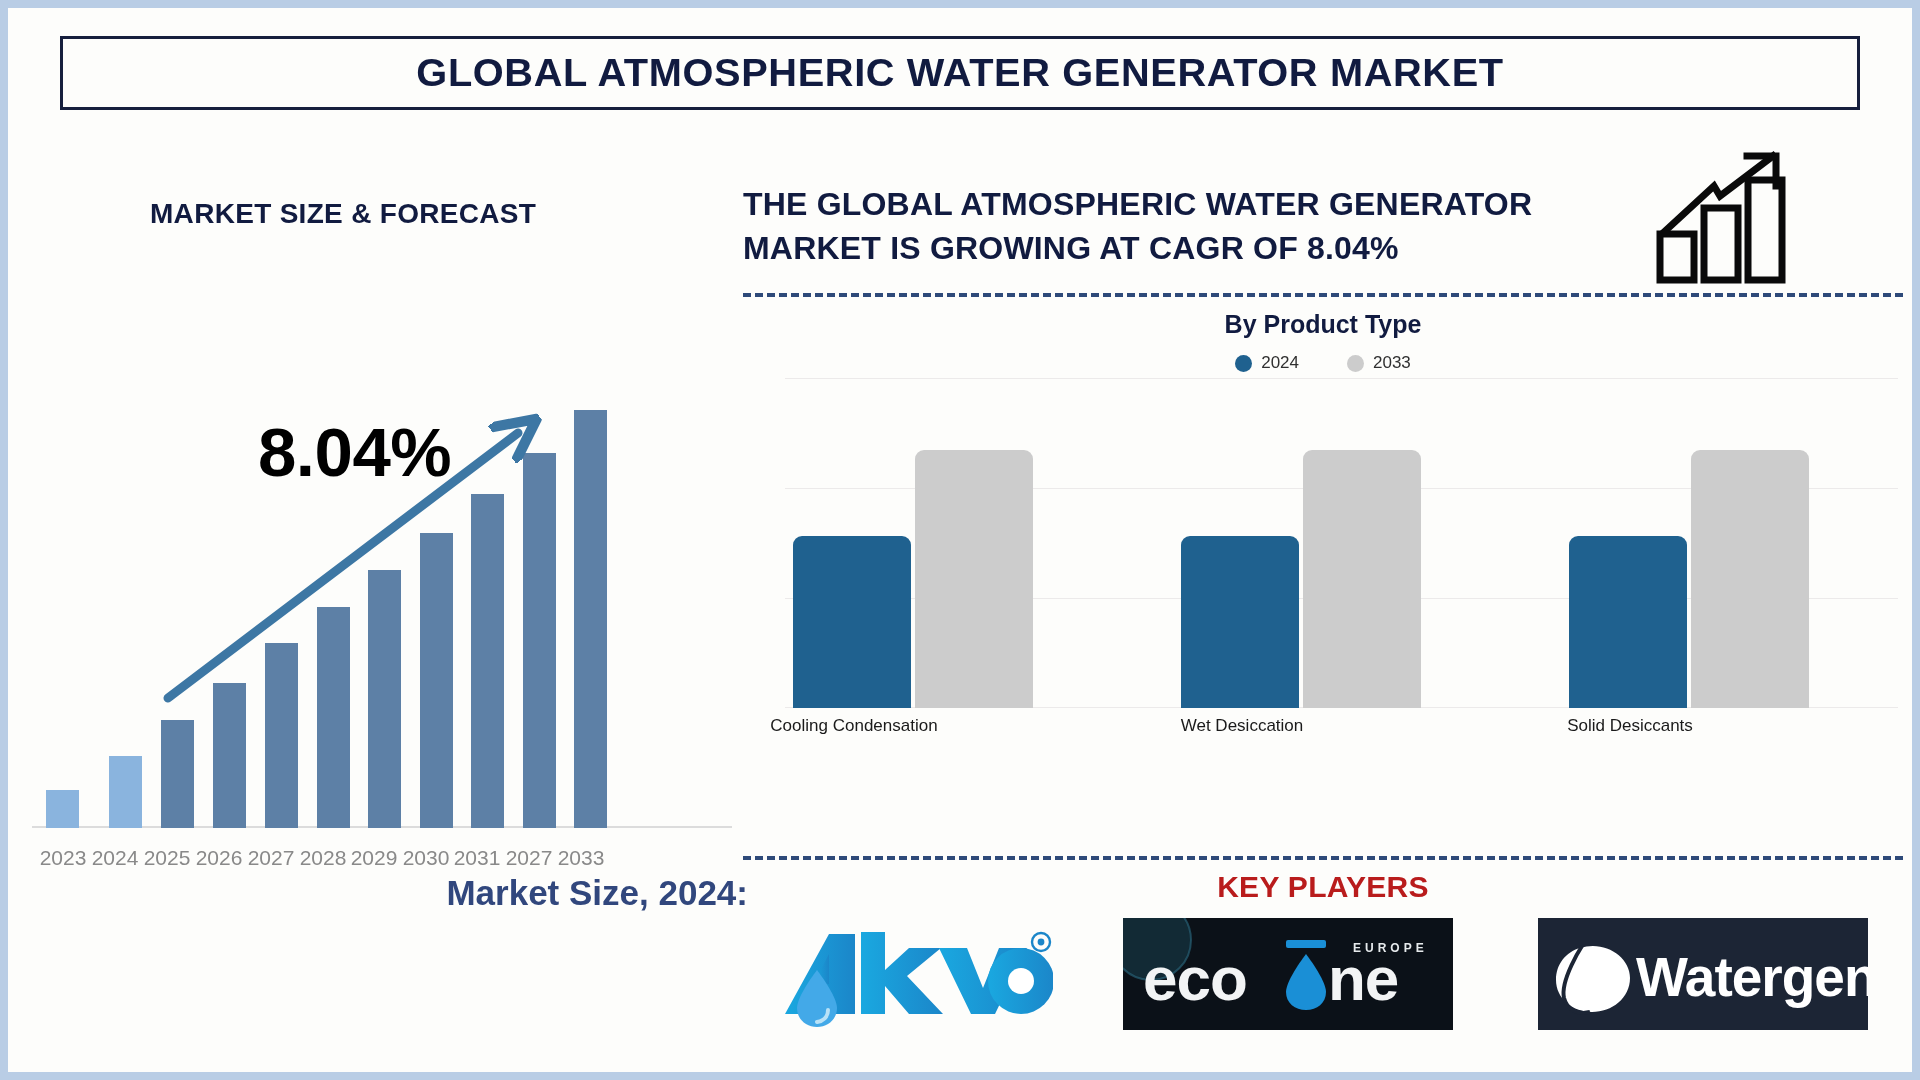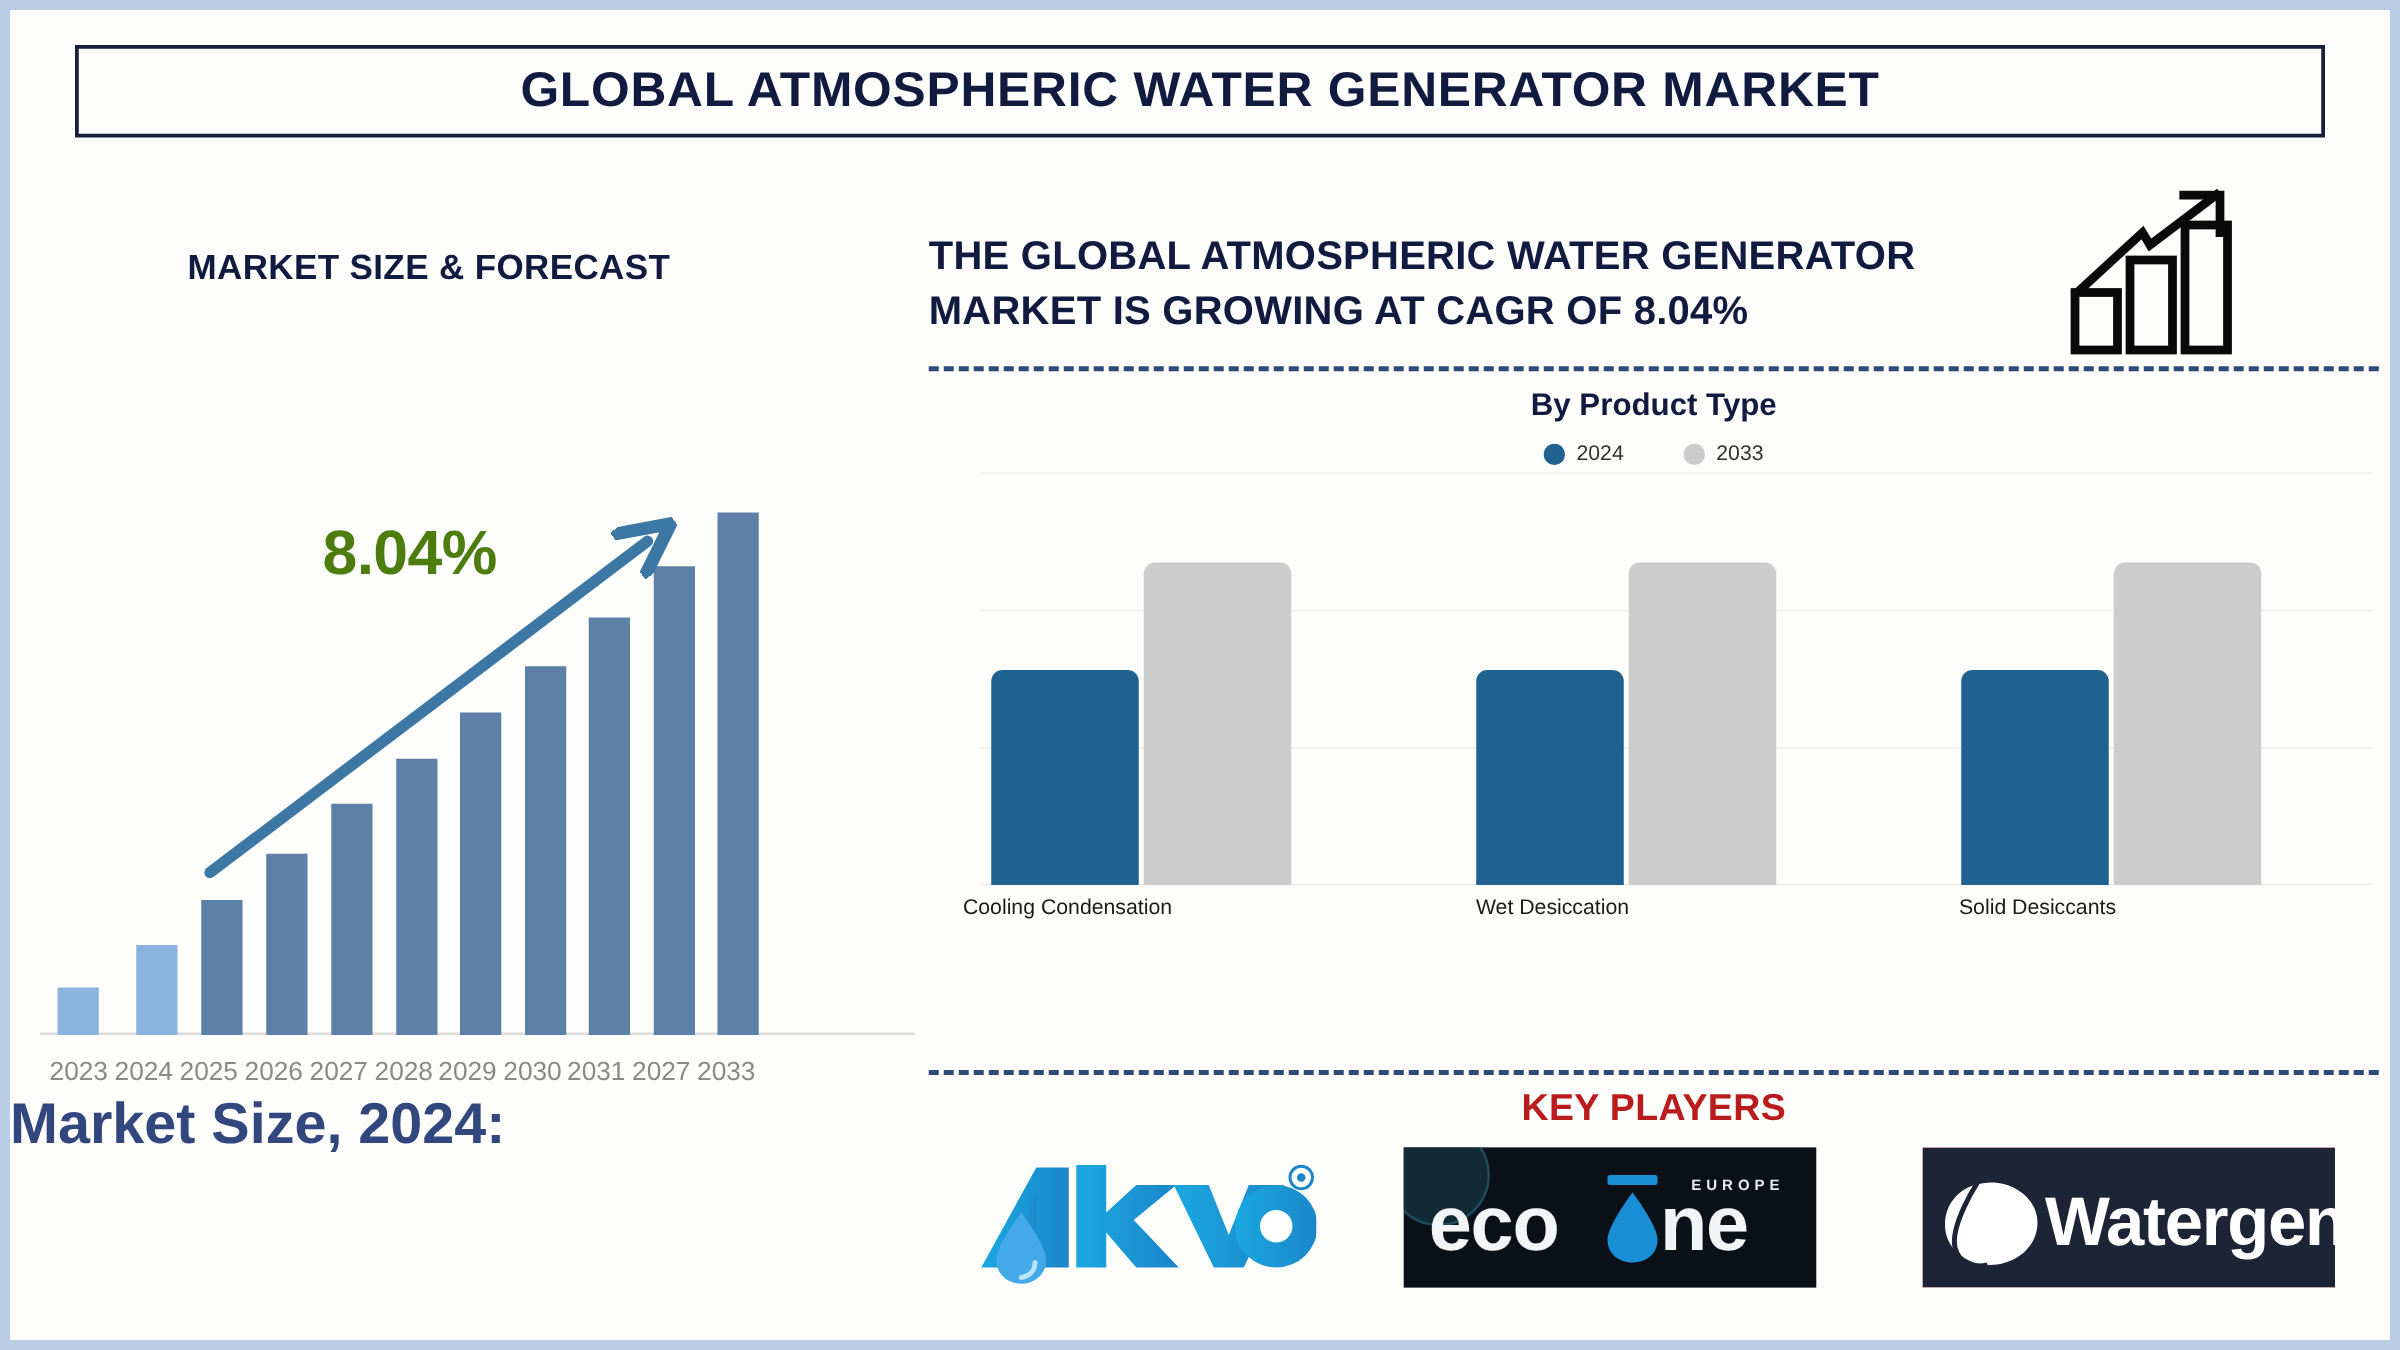--- a/index.html
+++ b/index.html
@@ -33,21 +33,21 @@
 
   
   #left-panel { position:absolute; left:0px; top:110px; width:740px; height:950px; }
   #ms-heading {
     position:absolute; left:142px; top:80px;
     font-size:28px; font-weight:bold; color:#111b40; letter-spacing:.3px;
     white-space:nowrap;
   }
   #cagr-big {
     position:absolute; left:250px; top:295px;
-    font-size:50px; font-weight:bold; color:#4d7c0f; letter-spacing:-.5px;
+    font-size:69px; font-weight:bold; color:#000000; letter-spacing:-.5px;
   }
 
   
   #left-chart { position:absolute; left:20px; top:160px; width:700px; height:690px; }
   #left-baseline {
     position:absolute; left:4px; bottom:140px; width:700px; height:2px;
     background:#dcdcdc;
   }
   .lbar {
     position:absolute; bottom:140px; width:33px;
@@ -55,22 +55,22 @@
   }
   .lbar.light { background:#8ab4de; }
   .lyear {
     position:absolute; bottom:98px; width:60px; text-align:center;
     font-size:21px; color:#898989;
   }
   #trend-arrow { position:absolute; left:0; top:0; width:700px; height:690px; }
 
   #ms-value {
     position:absolute; left:0px; top:755px; width:740px;
-    text-align:left; color:#31477d;
-    font-size:46px; font-weight:bold; line-height:1.12;
+    text-align:right; color:#31477d;
+    font-size:35px; font-weight:bold; line-height:1.12;
   }
 
   
   #right-panel { position:absolute; left:735px; top:110px; width:1160px; height:950px; }
 
   #headline {
     position:absolute; left:0px; top:65px; width:880px;
     font-size:32px; font-weight:bold; color:#111b40;
     line-height:1.36; letter-spacing:.2px;
   }

